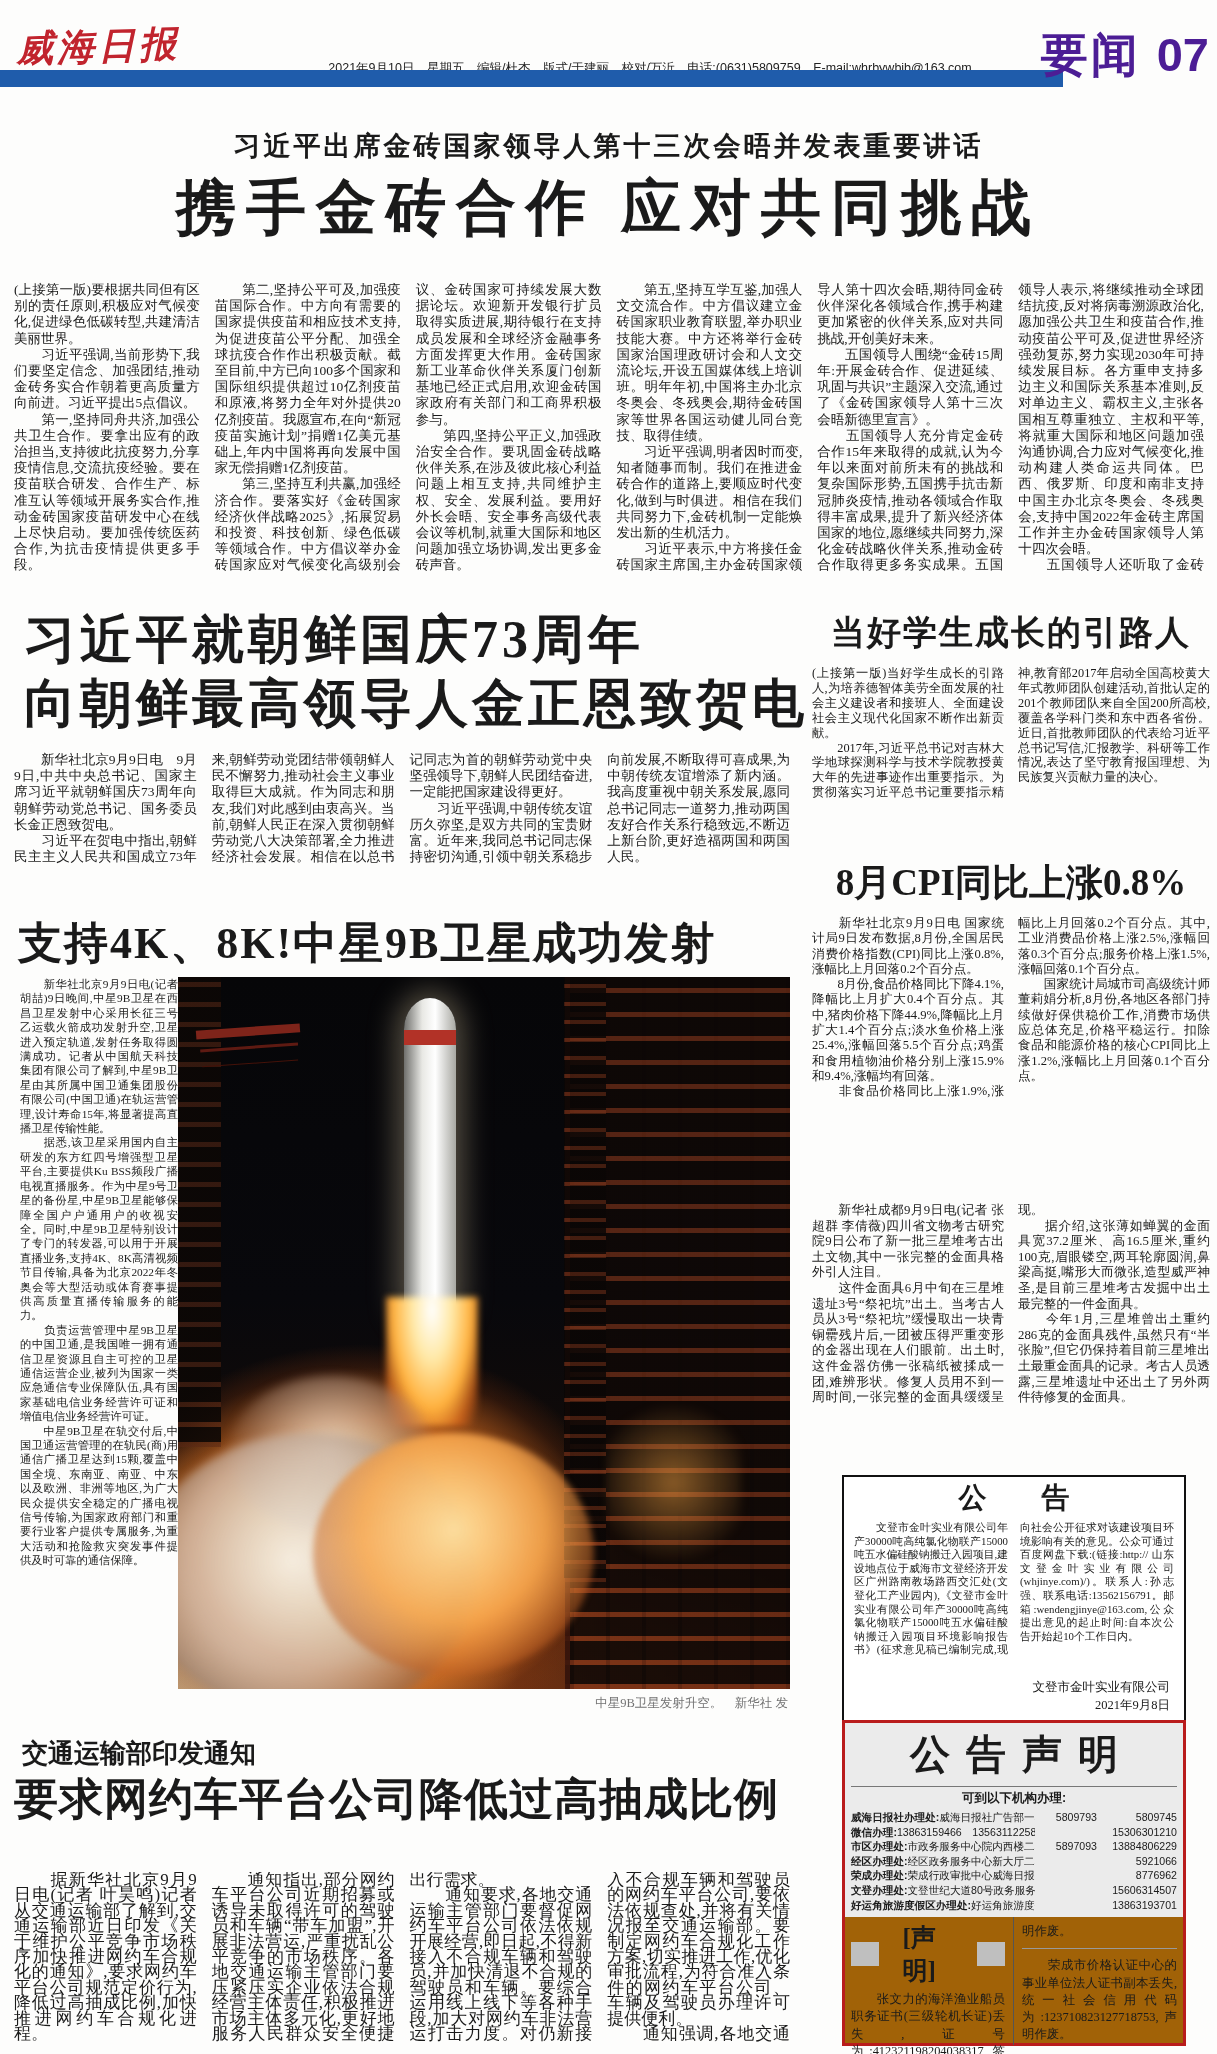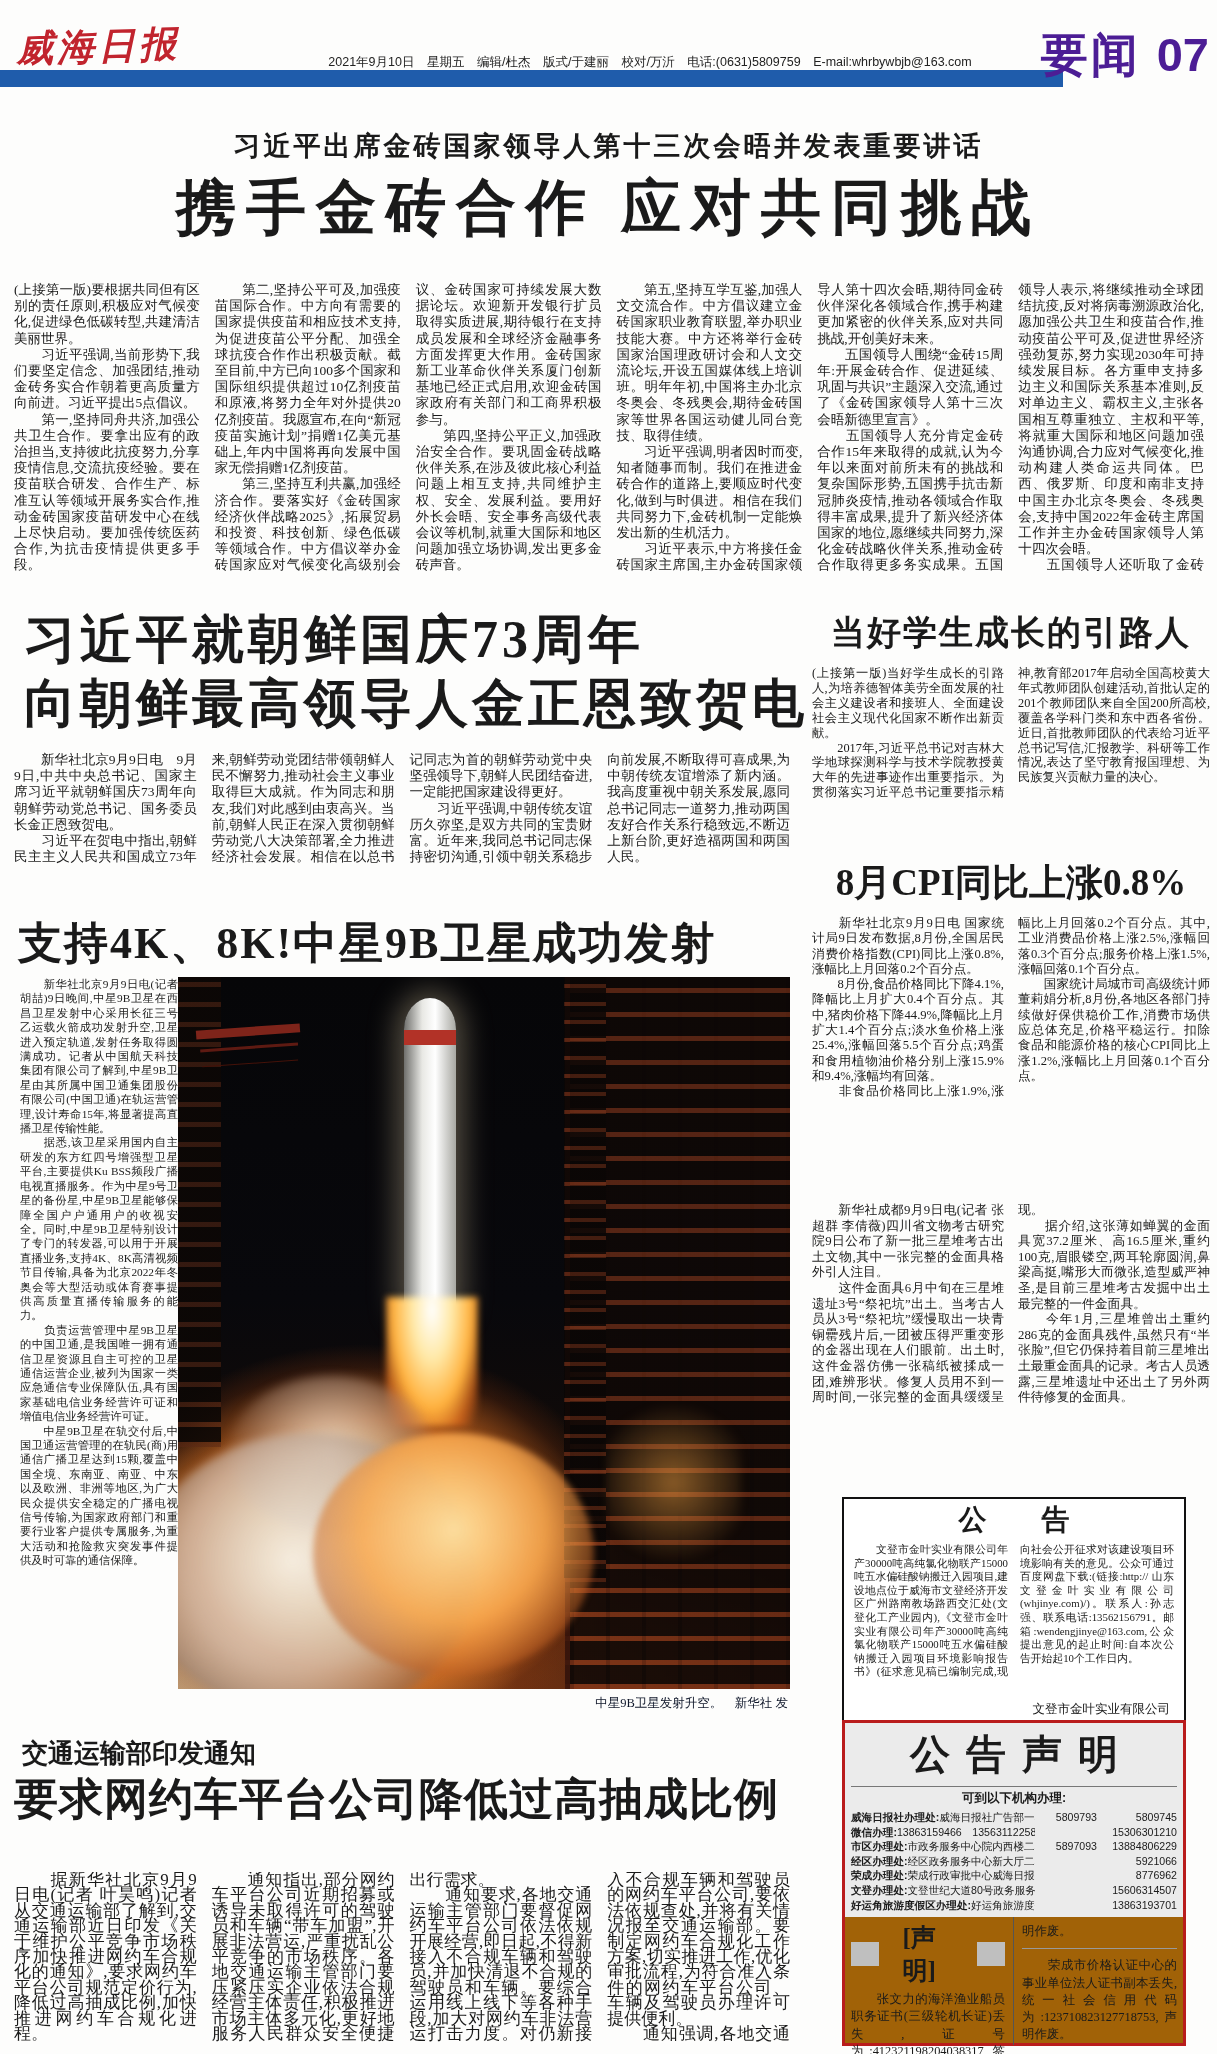--- a/index.html
+++ b/index.html
@@ -2,21 +2,21 @@
 <html><head>
 <meta charset="utf-8">
 <style>
   html,body{margin:0;padding:0;background:#ffffff;}
   .page{position:relative;width:1217px;height:2054px;background:#fdfdfc;overflow:hidden;
         font-family:"Liberation Serif",serif;color:#1a1a1a;}
   .prewrap{white-space:pre-line;}
   
   .logo{position:absolute;left:16px;top:22px;font-size:37px;font-weight:900;font-style:italic;
         color:#c1242e;letter-spacing:4px;transform:rotate(-2deg);font-family:"Liberation Serif",serif;}
-  .header-info{position:absolute;left:230px;top:54px;width:840px;text-align:center;font-size:12.5px;
+  .header-info{position:absolute;left:230px;top:60px;width:840px;text-align:center;font-size:12.5px;
         color:#222;font-family:"Liberation Sans",sans-serif;}
   .blue-bar{position:absolute;left:0;top:70px;width:1063px;height:17px;background:#1f5cab;}
   .page-label{position:absolute;right:8px;top:24px;font-size:47px;font-weight:900;letter-spacing:3px;color:#4c1d95;
         font-family:"Liberation Sans",sans-serif;}
   .page-label .num{letter-spacing:0;}
   
   .lead-kicker{position:absolute;left:0;top:128px;width:100%;text-align:center;font-size:27px;font-weight:700;
         letter-spacing:3px;font-family:"Liberation Sans",sans-serif;}
   .lead-headline{position:absolute;left:0;top:168px;width:100%;text-align:center;font-size:60px;font-weight:900;
         letter-spacing:10px;}
@@ -52,39 +52,39 @@
   .ph-flame{position:absolute;left:34%;top:45%;width:15%;height:18%;filter:blur(3px);
     background:radial-gradient(ellipse at 50% 10%, #ffffff 0%, #ffe9a8 30%, #ffb13e 60%, rgba(255,120,30,.55) 80%, transparent 95%);}
   .ph-glow{position:absolute;right:8%;top:58%;width:22%;height:26%;filter:blur(4px);
     background:radial-gradient(circle, rgba(255,170,70,.5), transparent 70%);}
   .ph-smoke-a{position:absolute;left:-6%;bottom:-4%;width:55%;height:40%;border-radius:50%;filter:blur(4px);
     background:radial-gradient(circle at 45% 45%, rgba(245,238,228,.95) 0%, rgba(205,185,170,.8) 45%, rgba(130,105,90,.45) 70%, transparent 85%);}
   .ph-smoke-b{position:absolute;left:22%;bottom:2%;width:46%;height:34%;border-radius:50%;filter:blur(3px);
     background:radial-gradient(circle at 50% 40%, rgba(255,224,160,.95) 0%, rgba(250,170,80,.85) 45%, rgba(190,95,35,.5) 72%, transparent 88%);}
   .ph-smoke-c{position:absolute;left:8%;bottom:22%;width:34%;height:22%;border-radius:50%;filter:blur(5px);
     background:radial-gradient(circle, rgba(240,228,212,.85), rgba(170,140,120,.5) 60%, transparent 85%);}
-  .photo-caption{position:absolute;left:178px;top:1695px;width:610px;text-align:right;font-size:12.5px;color:#0f172a;}
+  .photo-caption{position:absolute;left:178px;top:1695px;width:610px;text-align:right;font-size:12.5px;color:#737373;}
   
   .tr-kicker{position:absolute;left:22px;top:1736px;font-size:26px;font-weight:600;
         font-family:"Liberation Sans",sans-serif;}
   .tr-headline{position:absolute;left:14px;top:1770px;font-size:44px;font-weight:900;letter-spacing:1px;}
   .tr-body{position:absolute;left:14px;top:1872px;width:776px;height:178px;column-count:4;column-gap:15px;
         font-size:17px;line-height:15.4px;text-align:justify;overflow:hidden;}
   
   .guide-headline{position:absolute;left:812px;top:610px;width:398px;text-align:center;font-size:34px;font-weight:900;letter-spacing:2px;}
   .guide-body{position:absolute;left:812px;top:666px;width:398px;height:166px;column-count:2;column-gap:14px;
         font-size:12.3px;line-height:14.9px;text-align:justify;overflow:hidden;}
   .cpi-headline{position:absolute;left:812px;top:858px;width:398px;text-align:center;font-size:37px;font-weight:900;}
   .cpi-body{position:absolute;left:812px;top:916px;width:398px;height:212px;column-count:2;column-gap:14px;
         font-size:12.6px;line-height:15.3px;text-align:justify;overflow:hidden;}
   .sx-headline{position:absolute;left:812px;top:1148px;width:398px;text-align:center;font-size:33px;font-weight:900;}
   .sx-body{position:absolute;left:812px;top:1203px;width:398px;height:248px;column-count:2;column-gap:14px;
         font-size:12.8px;line-height:15.6px;text-align:justify;overflow:hidden;}
   
-  .notice-box{position:absolute;left:842px;top:1475px;width:344px;height:279px;border:2px solid #111;background:#fff;box-sizing:border-box;margin-top:22px;}
+  .notice-box{position:absolute;left:842px;top:1475px;width:344px;height:279px;border:2px solid #111;background:#fff;box-sizing:border-box;}
   .notice-title{text-align:center;font-size:28px;font-weight:900;letter-spacing:24px;padding-left:24px;margin-top:2px;}
   .notice-body{margin:4px 10px 0;height:156px;column-count:2;column-gap:12px;font-size:10.8px;line-height:13.6px;
         text-align:justify;overflow:hidden;}
   .notice-sign{text-align:right;padding-right:14px;font-size:12.5px;line-height:16px;margin-top:2px;}
   
   .ann-box{position:absolute;left:842px;top:1720px;width:344px;height:326px;border:3px solid #b91c1c;background:#a16207;box-sizing:border-box;}
   .ann-top{background:#ebebeb;padding:4px 6px 5px;}
   .ann-title{text-align:center;font-size:40px;font-weight:900;letter-spacing:16px;padding-left:16px;}
   .ann-sub{text-align:center;font-weight:bold;font-size:12.5px;border-top:1px solid #777;margin-top:4px;padding-top:3px;
         font-family:"Liberation Sans",sans-serif;}

